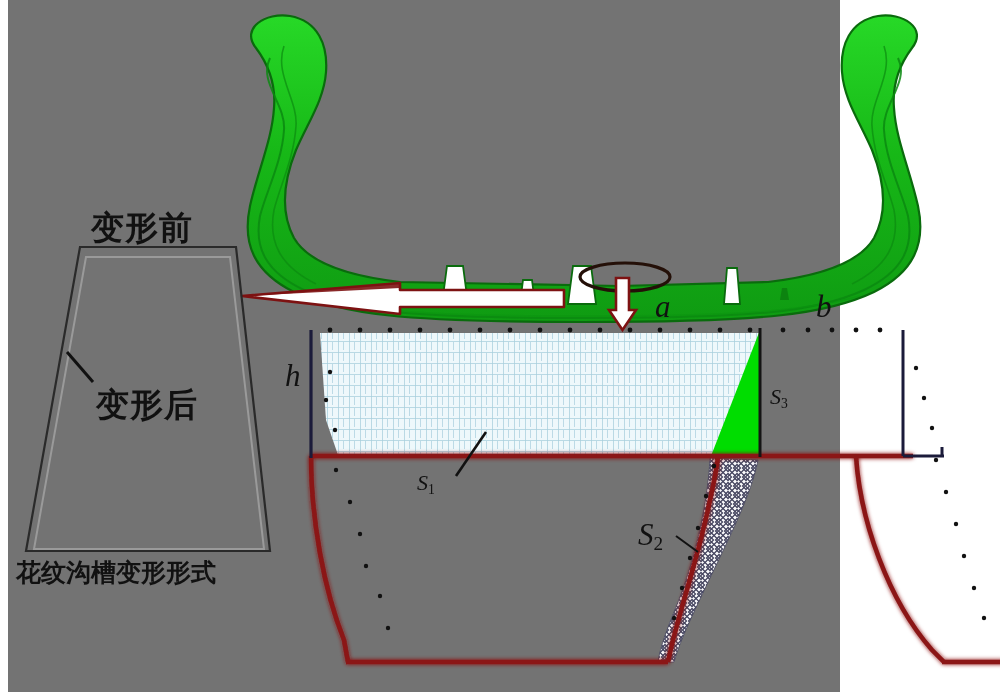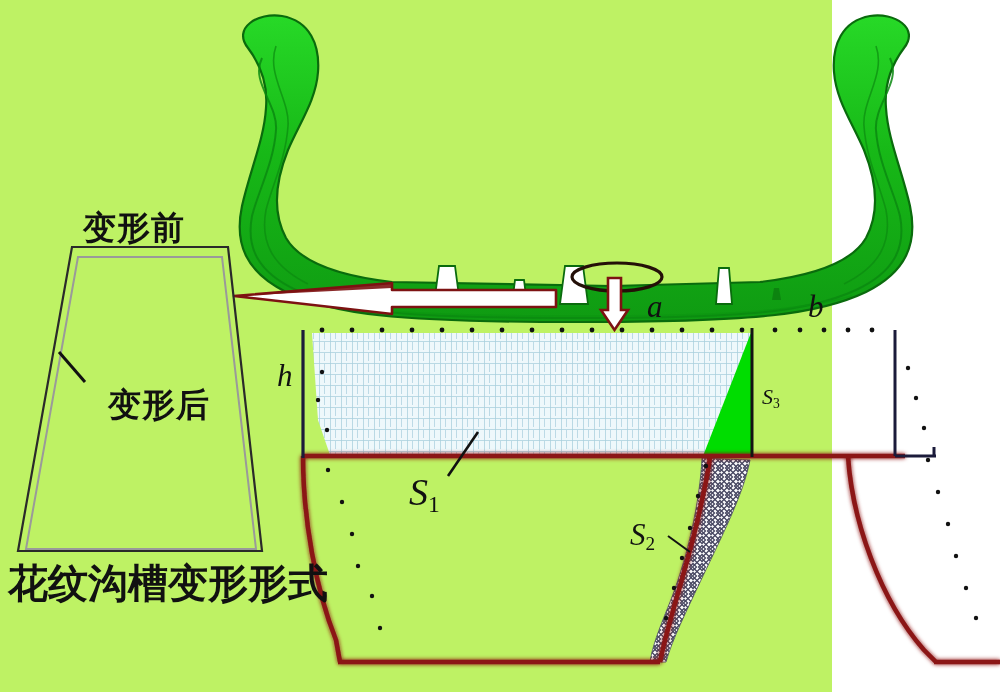--- a/index.html
+++ b/index.html
@@ -1,30 +1,30 @@
 <!DOCTYPE html>
 <html><head>
 <meta charset="utf-8">
 <style>
   html,body{margin:0;padding:0;background:#ffffff;}
   body{width:1000px;height:692px;position:relative;overflow:hidden;
        font-family:"Liberation Serif","DejaVu Serif",serif;}
-  #stage{position:absolute;left:0;top:0;width:832px;height:692px;background:#bef264;}
+  #stage{position:absolute;left:8px;top:0;width:832px;height:692px;background:#737373;}
   svg.layer{position:absolute;left:0;top:0;width:1000px;height:692px;}
   .lbl{position:absolute;white-space:nowrap;color:#111;}
   .cjk{font-family:"Liberation Serif","DejaVu Serif",serif;font-weight:600;}
   .mathit{font-family:"Liberation Serif","DejaVu Serif",serif;font-style:italic;}
   .sub{font-size:0.62em;font-style:normal;vertical-align:-0.28em;margin-left:0px;}
   #lbl-bianxingqian{left:83px;top:206px;font-size:33px;letter-spacing:1px;}
-  #lbl-bianxinghou{left:88px;top:383px;font-size:33px;letter-spacing:1px;margin-left:20px;}
-  #lbl-caption{left:8px;top:556px;font-size:40px;letter-spacing:0px;}
+  #lbl-bianxinghou{left:88px;top:383px;font-size:33px;letter-spacing:1px;}
+  #lbl-caption{left:8px;top:556px;font-size:25px;letter-spacing:0px;}
   #lbl-h{left:277px;top:358px;font-size:31px;}
   #lbl-a{left:647px;top:289px;font-size:31px;}
   #lbl-b{left:808px;top:289px;font-size:31px;}
-  #lbl-s1{left:409px;top:470px;font-size:38px;}
+  #lbl-s1{left:409px;top:470px;font-size:22px;}
   #lbl-s2{left:630px;top:517px;font-size:31px;font-family:Liberation Serif, serif;}
   #lbl-s3{left:762px;top:384px;font-size:22px;}
 </style>
 </head>
 <body>
 
 <div id="stage">
 
   <svg class="layer" viewBox="0 0 1000 692">
     <defs>

